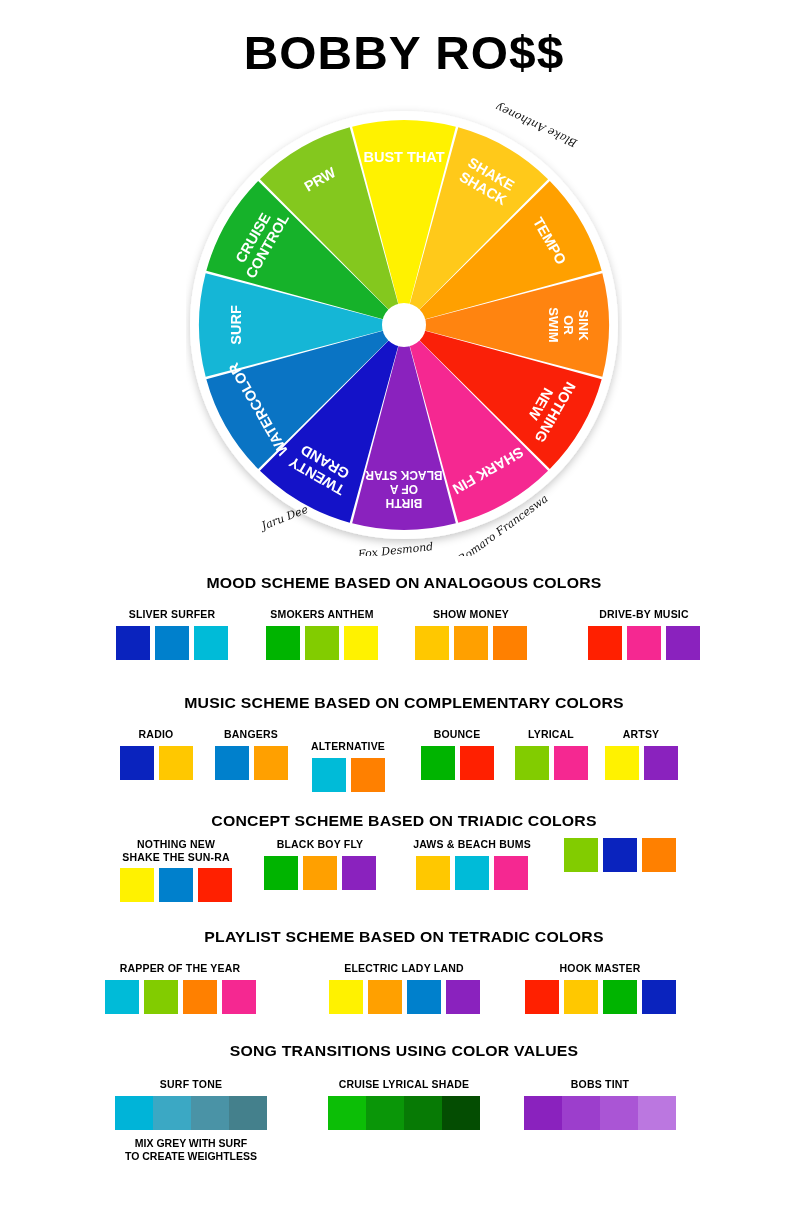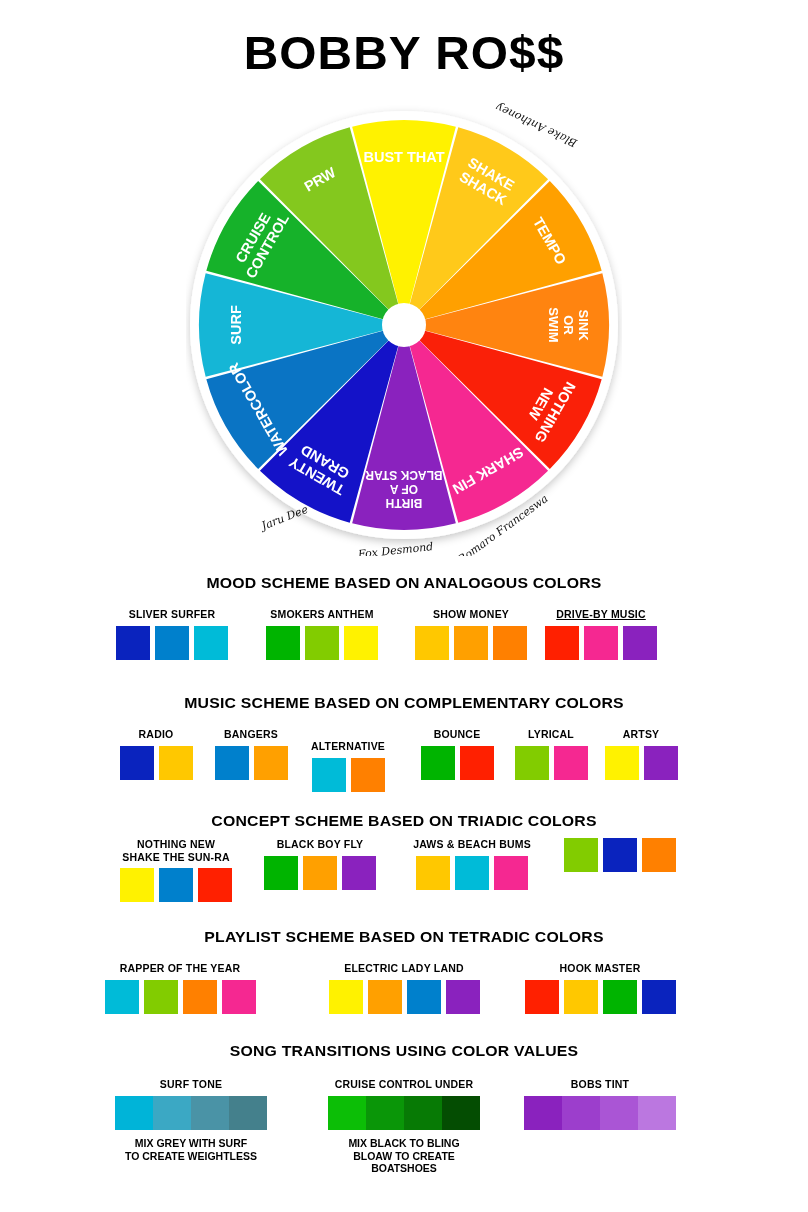--- a/index.html
+++ b/index.html
@@ -186,21 +186,21 @@
         </div>
       </div>
       <div class="group" style="width: 200px; left: 371px; top: 608px;">
         <div class="group-label">SHOW MONEY</div>
         <div class="swatch-row" style="width: 112px; margin: 0px auto;">
           <div class="swatch" style="background: rgb(255, 200, 0);"></div>
           <div class="swatch" style="background: rgb(255, 160, 0);"></div>
           <div class="swatch" style="background: rgb(255, 128, 0);"></div>
         </div>
       </div>
-      <div class="group" style="width: 200px; left: 501px; top: 608px; text-decoration: underline;">
+      <div class="group" style="width: 200px; left: 544px; top: 608px;">
         <div class="group-label">DRIVE-BY MUSIC</div>
         <div class="swatch-row" style="width: 112px; margin: 0px auto;">
           <div class="swatch" style="background: rgb(255, 32, 0);"></div>
           <div class="swatch" style="background: rgb(245, 40, 145);"></div>
           <div class="swatch" style="background: rgb(138, 34, 190);"></div>
         </div>
       </div>
       <div class="section-title" style="top: 694px;">MUSIC SCHEME BASED ON COMPLEMENTARY COLORS</div>
       <div class="group" style="width: 200px; left: 56px; top: 728px;">
         <div class="group-label">RADIO</div>
@@ -313,30 +313,27 @@
         <div class="vbar" style="margin: 0px auto;">
           <div style="background: rgb(0, 180, 216);"></div>
           <div style="background: rgb(59, 168, 196);"></div>
           <div style="background: rgb(74, 147, 166);"></div>
           <div style="background: rgb(68, 128, 140);"></div>
         </div>
         <div class="vcaption" style="margin: 7px auto 0px;">MIX GREY WITH SURF
 TO CREATE WEIGHTLESS</div>
       </div>
       <div class="vgroup" style="width: 200px; left: 304px; top: 1078px;">
-        <div class="vgroup-label">CRUISE CONTROL UNDER</div>
+        <div class="vgroup-label">CRUISE LYRICAL SHADE</div>
         <div class="vbar" style="margin: 0px auto;">
           <div style="background: rgb(12, 190, 6);"></div>
           <div style="background: rgb(10, 150, 8);"></div>
           <div style="background: rgb(7, 122, 5);"></div>
           <div style="background: rgb(4, 77, 2);"></div>
         </div>
-        <div class="vcaption" style="margin: 7px auto 0px;">MIX BLACK TO BLING
-BLOAW TO CREATE
-BOATSHOES</div>
       </div>
       <div class="vgroup" style="width: 200px; left: 500px; top: 1078px;">
         <div class="vgroup-label">BOBS TINT</div>
         <div class="vbar" style="margin: 0px auto;">
           <div style="background: rgb(138, 34, 190);"></div>
           <div style="background: rgb(156, 62, 204);"></div>
           <div style="background: rgb(170, 85, 213);"></div>
           <div style="background: rgb(187, 119, 224);"></div>
         </div>
       </div>

